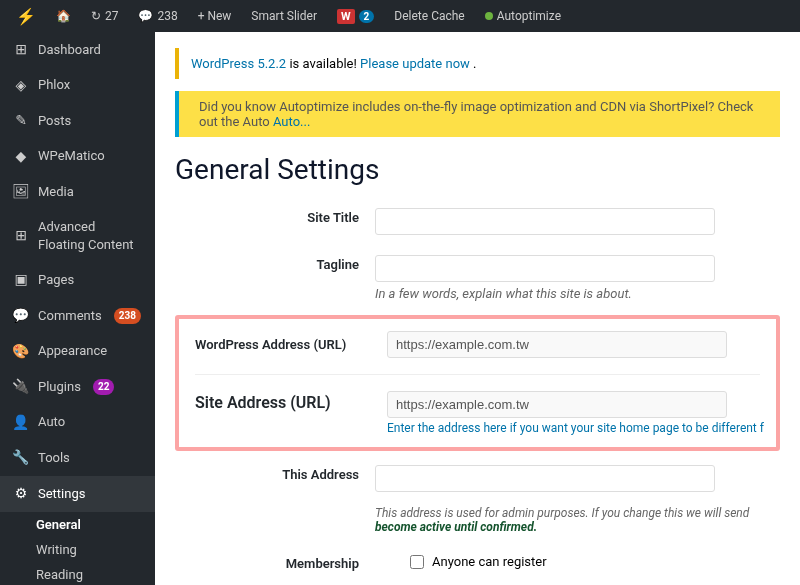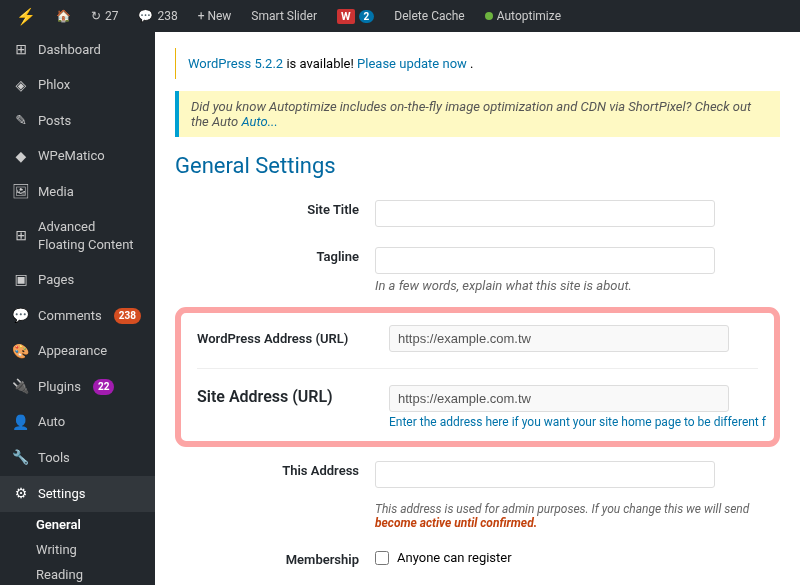--- a/index.html
+++ b/index.html
@@ -106,44 +106,43 @@
 
     .content-inner {
       background: #fff;
       flex: 1;
       padding: 16px 20px;
       overflow: hidden;
     }
 
     
     .notice-update {
-      border-left: 1px solid #eab308;
+      border-left: 4px solid #eab308;
       background: #fff;
       padding: 8px 12px;
       margin-bottom: 12px;
       font-size: 13px;
     }
     .notice-update a { color: #0073aa; text-decoration: none; }
 
     .notice-info {
       border-left: 4px solid #00a0d2;
-      background: #fef9c3;
-      padding: 8px 12px;
+      background: #fde047;
+      padding: 8px 20px;
       margin-bottom: 16px;
       font-size: 13px;
       color: #555;
-      font-style: italic;
     }
     .notice-info a { color: #0073aa; text-decoration: none; }
 
     
     .page-title {
-      font-size: 22px;
+      font-size: 28px;
       font-weight: 400;
-      color: #0369a1;
+      color: #0f172a;
       margin-bottom: 12px;
     }
 
     
     .settings-table {
       width: 100%;
       border-collapse: collapse;
     }
     .settings-table tr { }
     .settings-table th {
@@ -171,22 +170,22 @@
 
     .field-desc {
       color: #666;
       font-size: 13px;
       margin-top: 4px;
       font-style: italic;
     }
 
     
     .url-section {
-      border: 6px solid #fca5a5;
-      border-radius: 11px;
+      border: 4px solid #fca5a5;
+      border-radius: 3px;
       padding: 4px 8px;
       margin: 4px 0;
     }
 
     .url-section table { width: 100%; border-collapse: collapse; }
     .url-section table tr th {
       text-align: left;
       font-weight: 600;
       color: #23282d;
       padding: 10px 16px 10px 8px;
@@ -214,24 +213,24 @@
       margin-top: 3px;
     }
     .address-note a { color: #0073aa; text-decoration: none; }
 
     .email-note {
       color: #666;
       font-size: 12px;
       margin-top: 14px;
       font-style: italic;
     }
-    .email-note strong { color: #c2410c; }
-
-    
-    .checkbox-row { display: flex; align-items: center; gap: 8px; }
+    .email-note strong { color: #14532d; }
+
+    
+    .checkbox-row { display: flex; align-items: center; gap: 8px; margin-left: 35px; }
     .checkbox-row input[type="checkbox"] { width: 14px; height: 14px; }
 
     
     .url-divider { border: 0; border-top: 1px solid #eee; margin: 0 8px; }
   </style>
 </head>
 <body>
 
 <div class="admin-bar">
   <div class="admin-bar-item">

